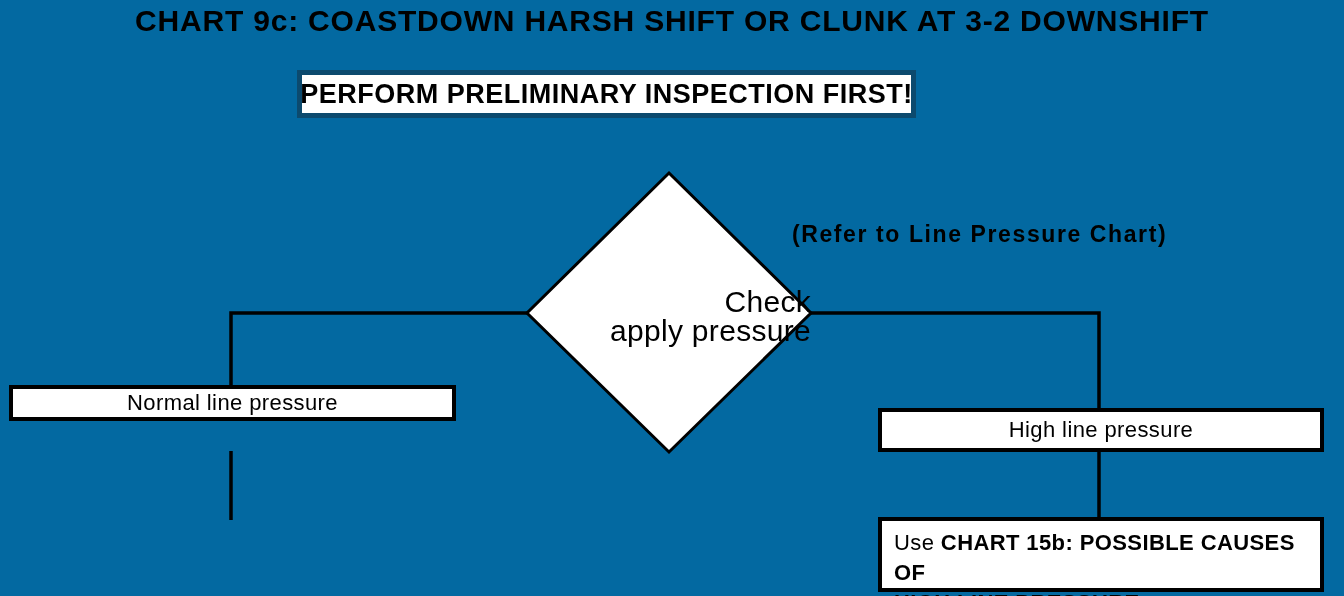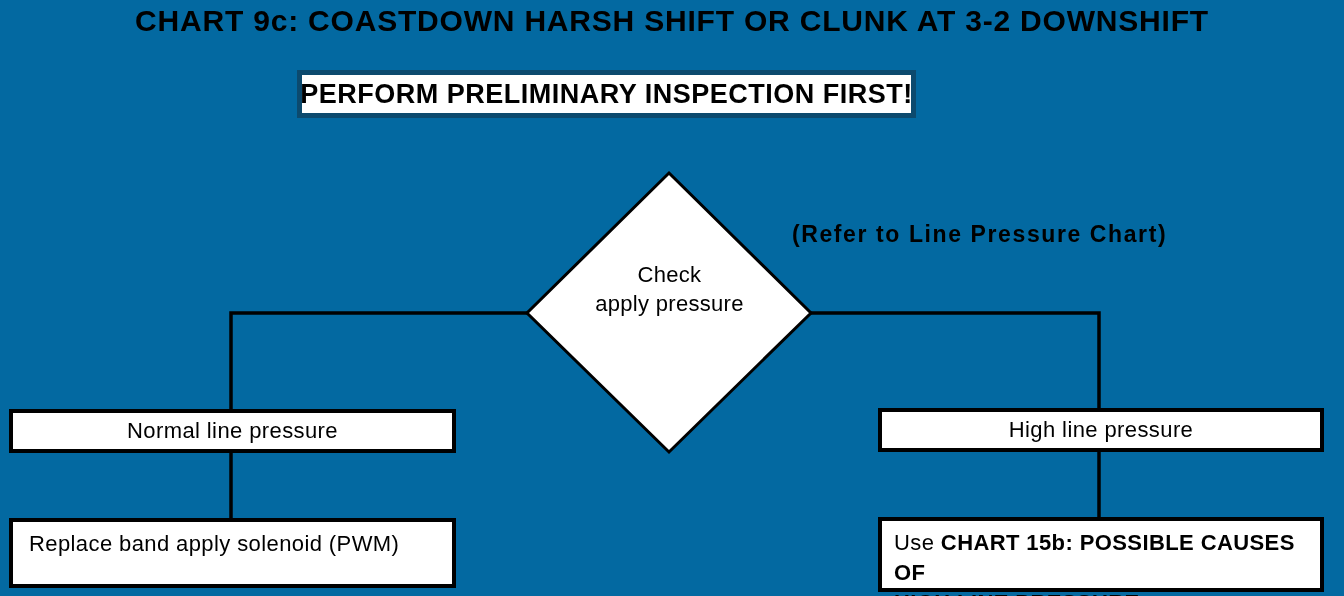--- a/index.html
+++ b/index.html
@@ -48,24 +48,24 @@
   svg.wires {
     position: absolute;
     left: 0;
     top: 0;
     width: 1344px;
     height: 596px;
   }
   .decision-text {
     position: absolute;
     left: 528px;
-    top: 260px;
+    top: 287px;
     width: 283px;
-    text-align: center;
-    font-size: 22px;
+    text-align: right;
+    font-size: 30px;
     line-height: 29px;
     letter-spacing: 0.3px;
   }
   .annotation {
     position: absolute;
     left: 792px;
     top: 221px;
     font-size: 23px;
     font-weight: bold;
     letter-spacing: 1.6px;
@@ -76,21 +76,21 @@
     border: 4px solid #000000;
     background: #ffffff;
     font-size: 22px;
     letter-spacing: 0.4px;
   }
   .condition-box {
     display: flex;
     align-items: center;
     justify-content: center;
   }
-  .condition-left  { left: 9px;   top: 409px; width: 447px; height: 44px; }
+  .condition-left  { left: 9px;   top: 385px; width: 447px; height: 36px; }
   .condition-right { left: 878px; top: 408px; width: 446px; height: 44px; }
   .action-left {
     left: 9px;  top: 518px; width: 447px; height: 70px;
     padding: 7px 10px 0 16px;
     line-height: 29px;
   }
   .action-right {
     left: 878px; top: 517px; width: 446px; height: 75px;
     padding: 7px 6px 16px 12px;
     line-height: 30px;
@@ -129,22 +129,19 @@
   <div class="annotation">(Refer to Line Pressure Chart)</div>
 
   <div class="node-box condition-box condition-left">
     <span>Normal line pressure</span>
   </div>
 
   <div class="node-box condition-box condition-right">
     <span>High line pressure</span>
   </div>
 
-  <div class="node-box action-left">
-    <span>Replace band apply solenoid (PWM)</span>
-  </div>
 
   <div class="node-box action-right">
     <span>Use </span><span class="bold-part">CHART 15b: POSSIBLE CAUSES OF</span><br>
     <span class="bold-part">HIGH LINE PRESSURE</span>
   </div>
 
 </div>
 
 </body></html>

